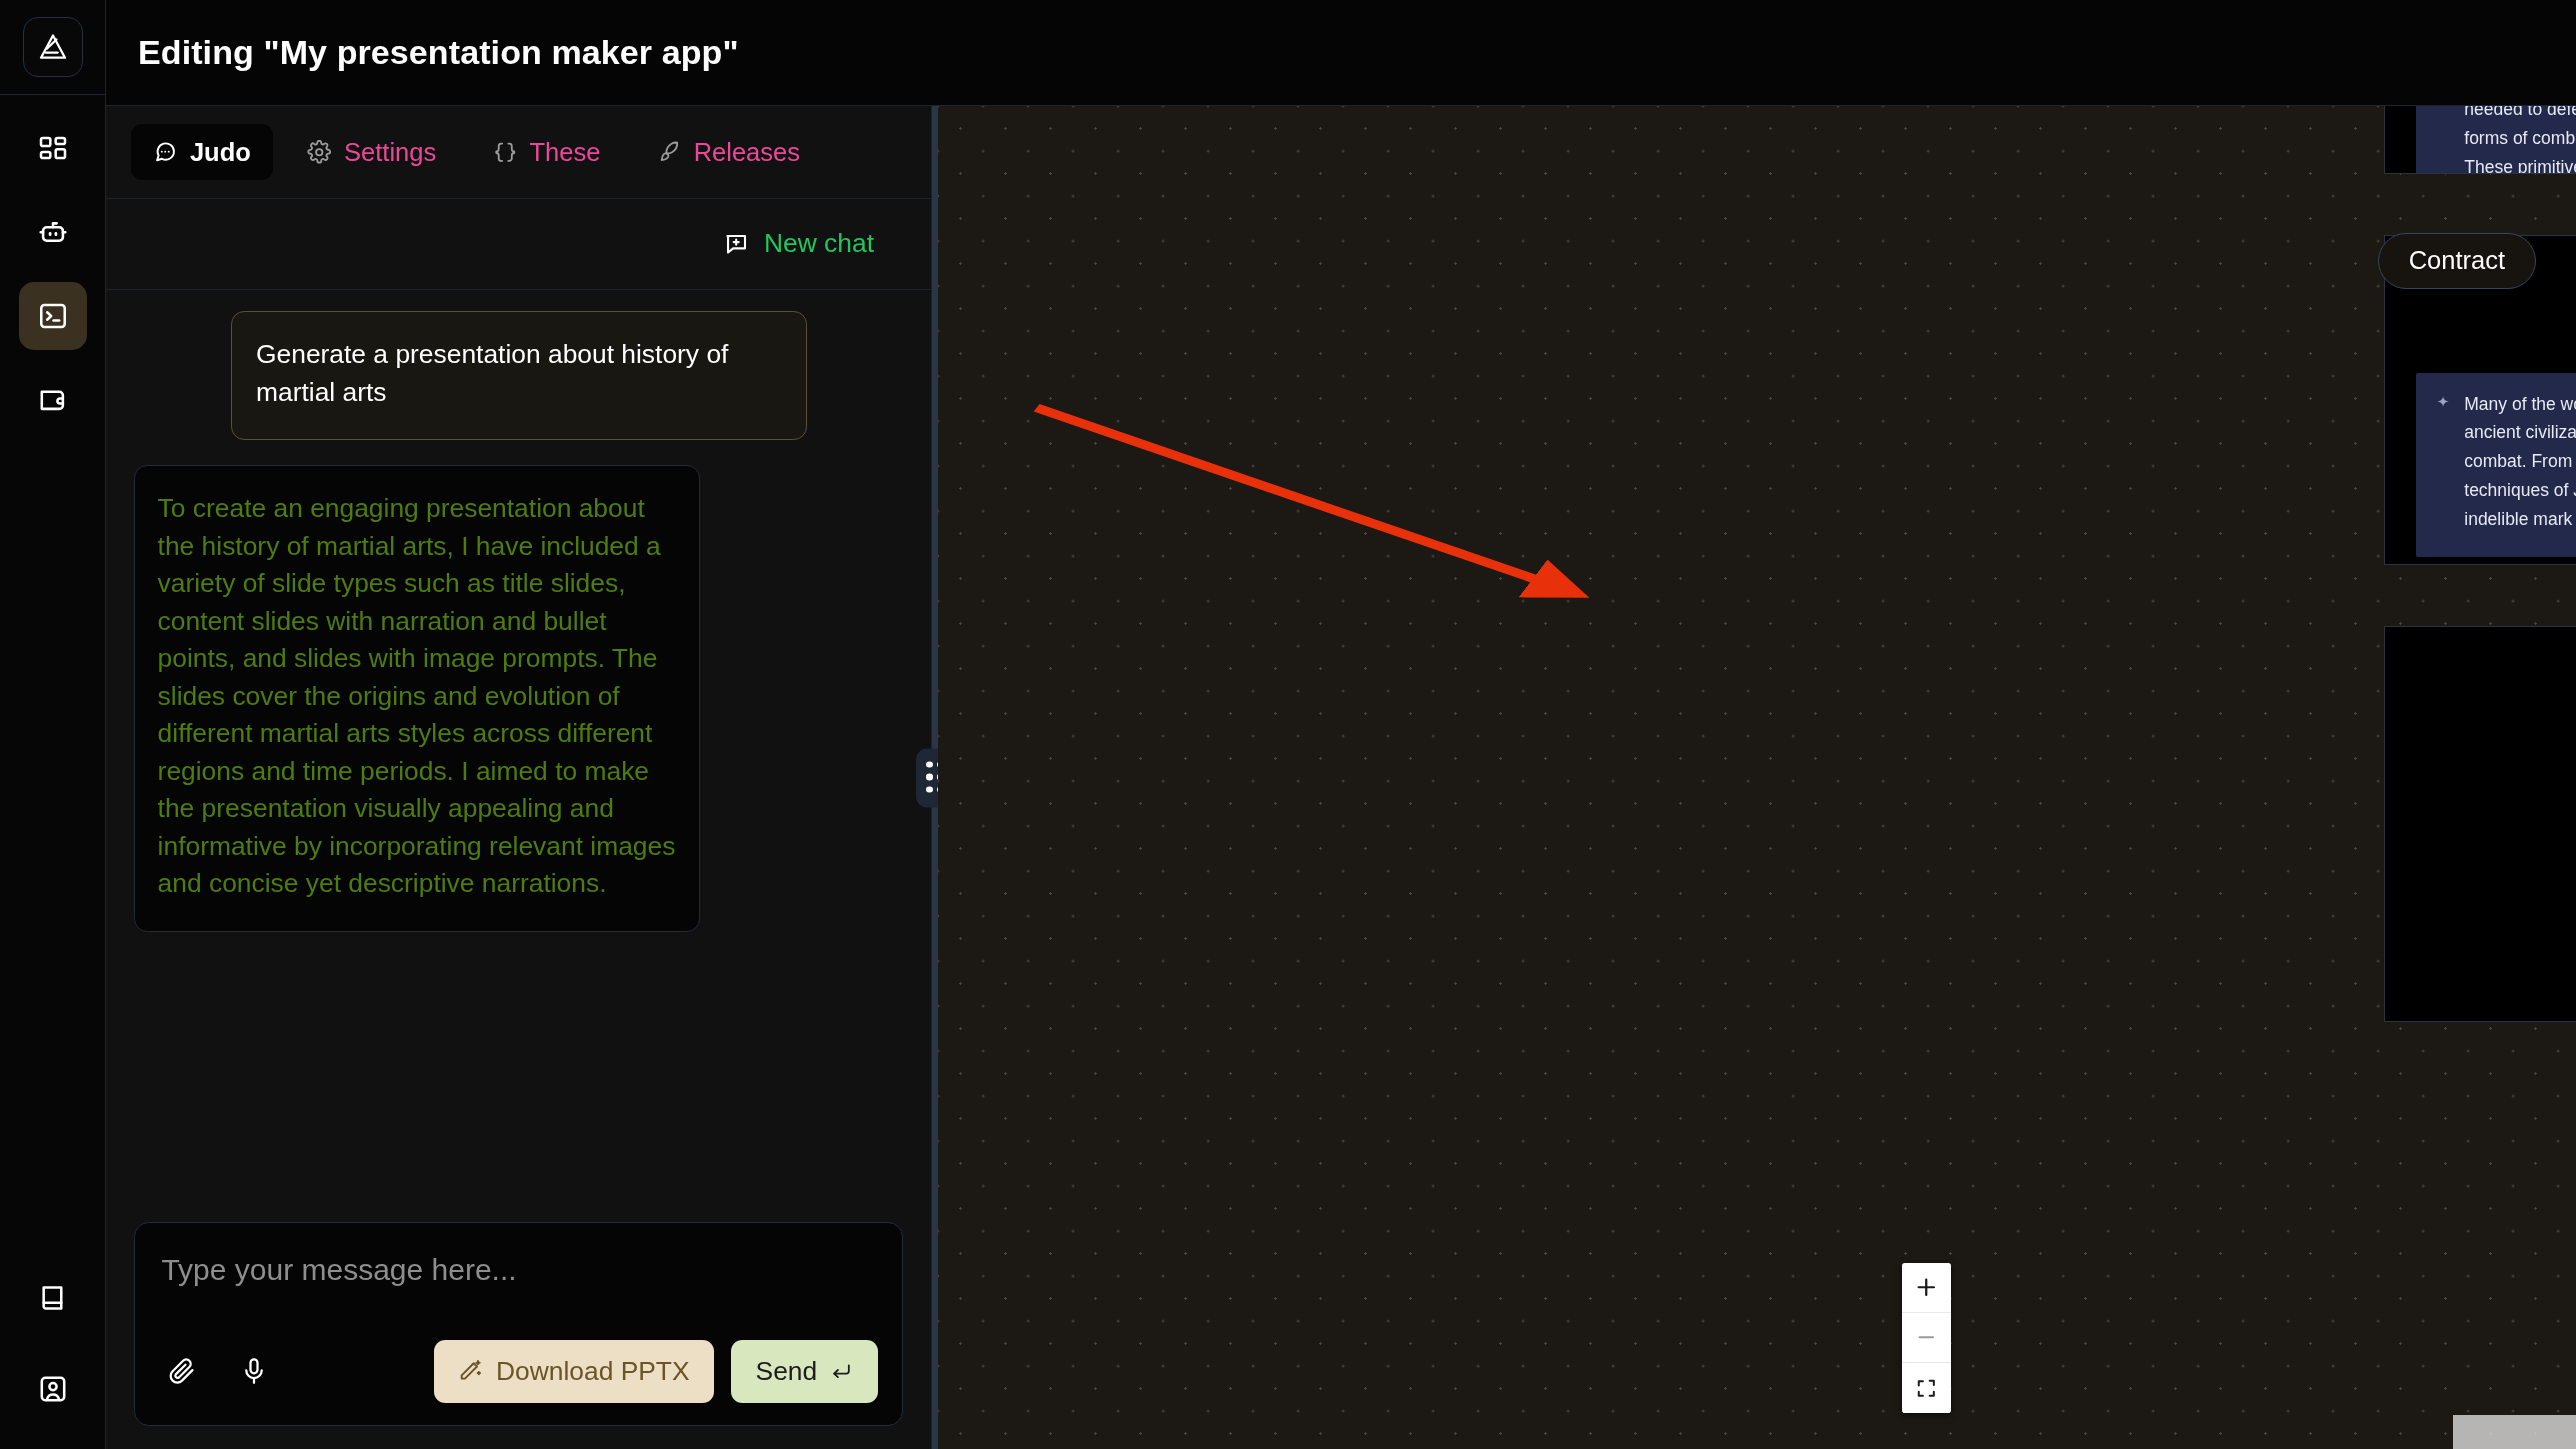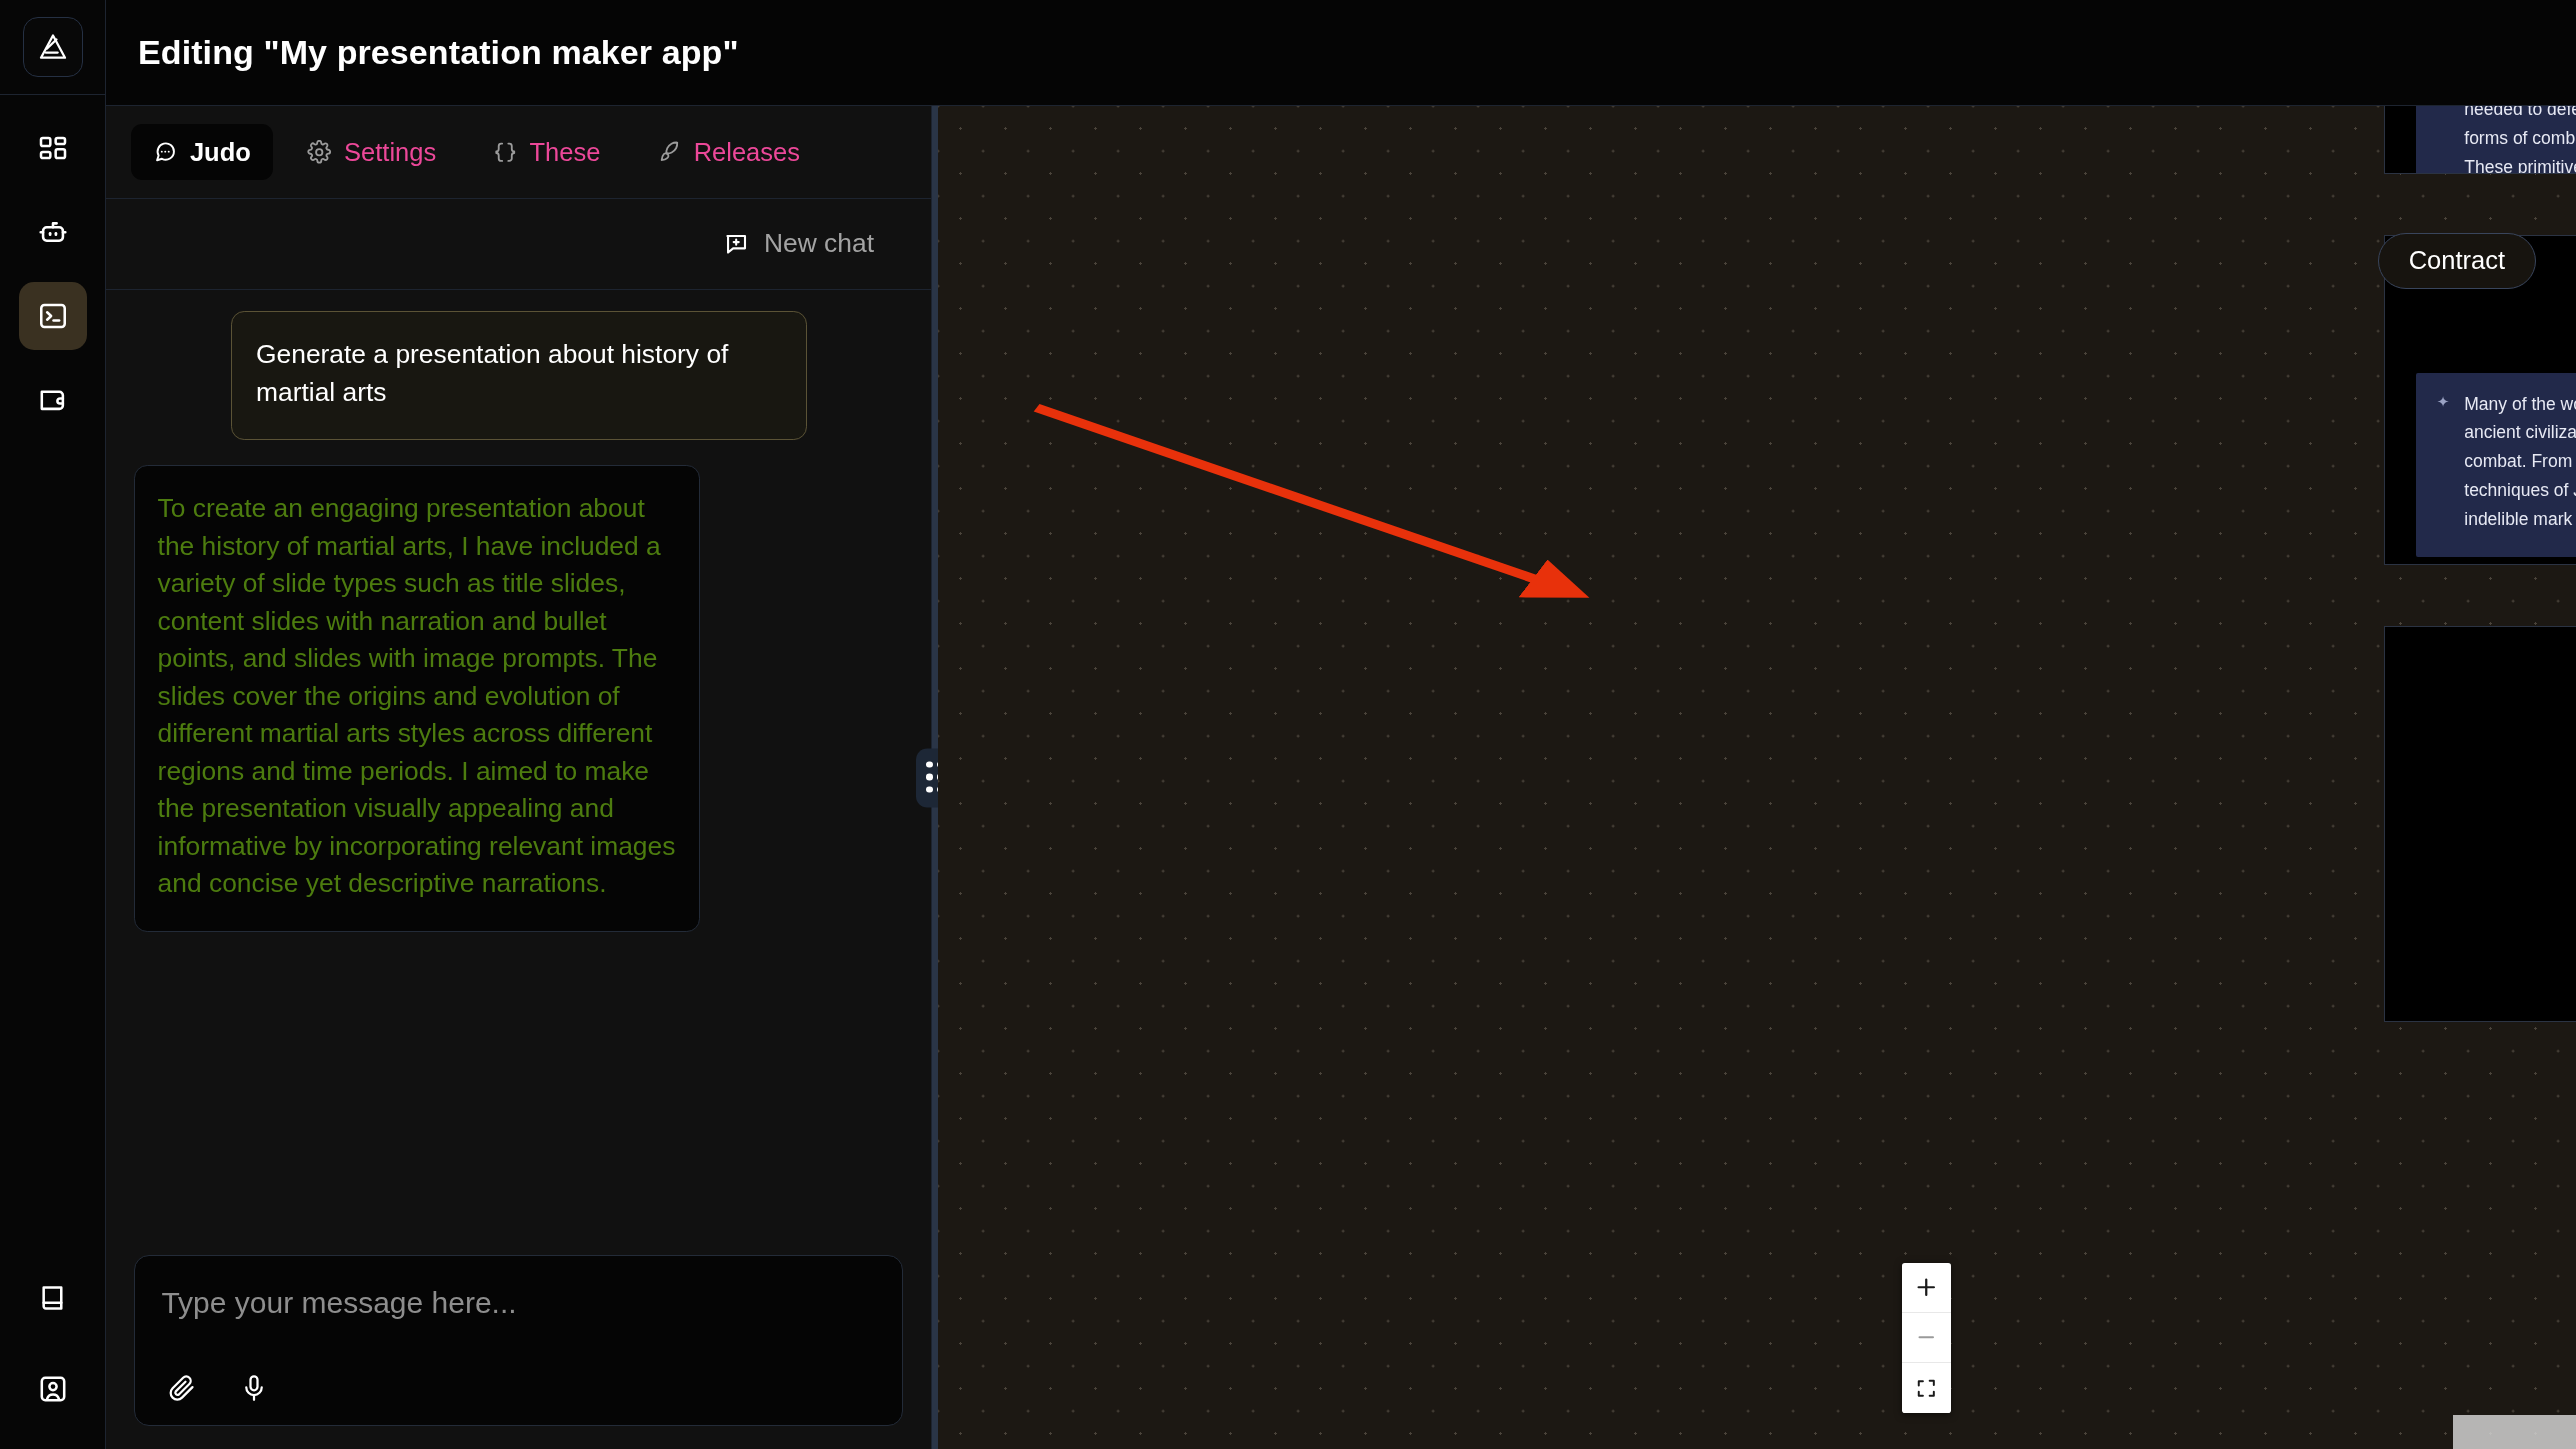--- a/index.html
+++ b/index.html
@@ -62,21 +62,21 @@
   }
   .tab.active { background: #050505; color: #ffffff; font-weight: bold; }
   .tab-sep { height: 0.9px; background: #1d2430; }
 
   .newchat-row {
     height: 91px; flex: 0 0 91px; display: flex; align-items: center;
     justify-content: flex-end; padding-right: 57px; border-bottom: 0.9px solid #1d2430;
   }
   .newchat {
     display: flex; align-items: center; gap: 15px;
-    color: #a3a3a3; font-size: 26.4px; font-weight: 500;
+    color: #22c55e; font-size: 26.4px; font-weight: 500;
   }
 
   .msgs { flex: 1; overflow: hidden; padding: 21px 28px 0 28px; min-height: 0; }
   .msg-user-wrap { display: flex; justify-content: center; }
   .msg-user {
     max-width: 576px; background: #181711; border: 0.9px solid #5b5336;
     border-radius: 13.2px; padding: 24.5px 24.5px 28px 24.5px;
     color: #ffffff; font-size: 26.4px; line-height: 1.42;
   }
   .msg-bot-wrap { display: flex; justify-content: flex-start; margin-top: 24.5px; }
@@ -348,20 +348,41 @@
                   </svg>
                 </span>
                 <span>
                   <svg width="30" height="30" viewBox="0 0 24 24" fill="none" stroke="#ffffff" stroke-width="1.8" stroke-linecap="round" stroke-linejoin="round">
                     <rect x="9.2" y="2.6" width="5.6" height="11.2" rx="2.8"></rect>
                     <path d="M5.8 11.4a6.2 6.2 0 0 0 12.4 0"></path>
                     <path d="M12 17.6v3.8"></path>
                   </svg>
                 </span>
               </div>
+              <div class="composer-right">
+                <div class="btn-pptx">
+                  <span>
+                    <svg width="24.5" height="24.5" viewBox="0 0 24 24" fill="none" stroke="#6b5526" stroke-width="1.9" stroke-linecap="round" stroke-linejoin="round">
+                      <path d="M15.4 4.2 3.6 16v3.2h3.2L18.6 7.4z"></path>
+                      <path d="M19.6 2v3.2M21.2 3.6H18"></path>
+                      <path d="M20.4 12.6v2.4M21.6 13.8h-2.4"></path>
+                    </svg>
+                  </span>
+                  <span>Download PPTX</span>
+                </div>
+                <div class="btn-send">
+                  <span>Send</span>
+                  <span>
+                    <svg width="22.6" height="22.6" viewBox="0 0 24 24" fill="none" stroke="#1c1c1c" stroke-width="1.9" stroke-linecap="round" stroke-linejoin="round">
+                      <path d="M20 5.6v6.2a2.6 2.6 0 0 1-2.6 2.6H4.6"></path>
+                      <path d="M8.4 10.6 4.4 14.4l4 3.8"></path>
+                    </svg>
+                  </span>
+                </div>
+              </div>
             </div>
           </div>
         </div>
       </div>
 
       <div class="splitter">
         <div class="splitter-grip">
           <i></i>
             <i></i>
           <i></i>

